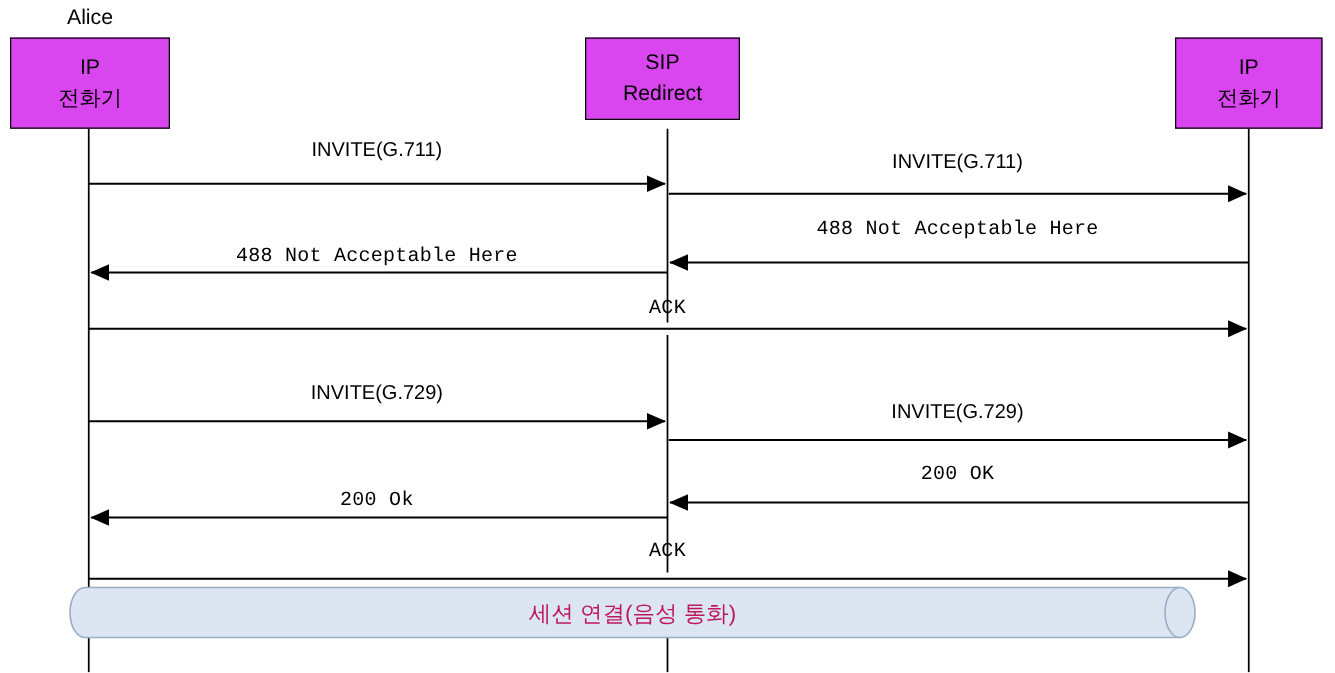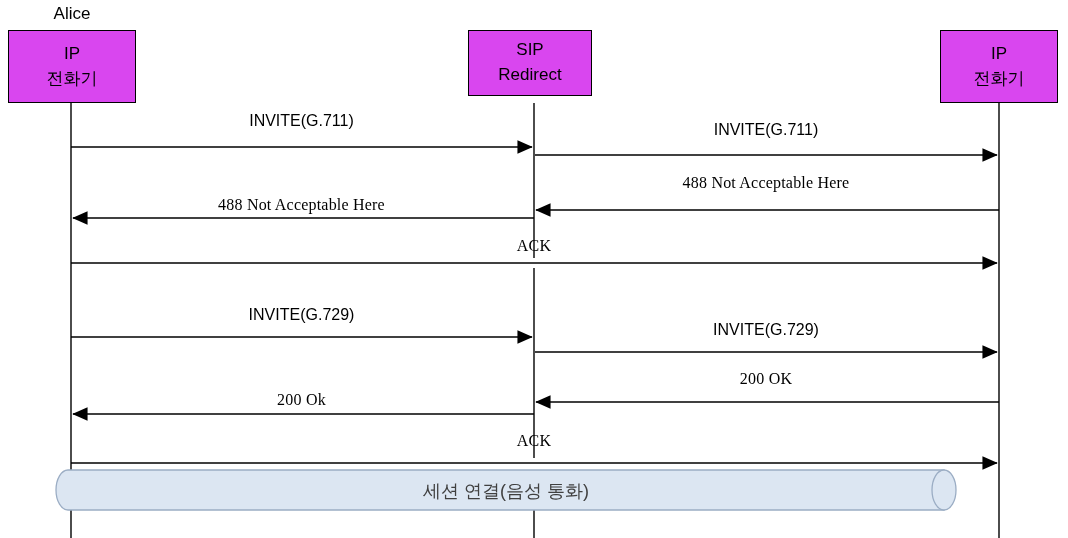--- a/index.html
+++ b/index.html
@@ -48,27 +48,27 @@
   }
   .actor-box .ln { display: block; }
   .msg-label {
     position: absolute;
     font-size: 16px;
     color: #000;
     white-space: nowrap;
     text-align: center;
   }
   .msg-label.geo {
-    font-family: Liberation Serif, serif;
+    font-family: Liberation Mono, monospace;
     letter-spacing: 0.2px;
   }
   .session-label {
     position: absolute;
     font-size: 18px;
-    color: #404040;
+    color: #be185d;
     white-space: nowrap;
     text-align: center;
     z-index: 5;
   }
 </style>
 </head>
 <body>
 
 <div id="canvas">
 

